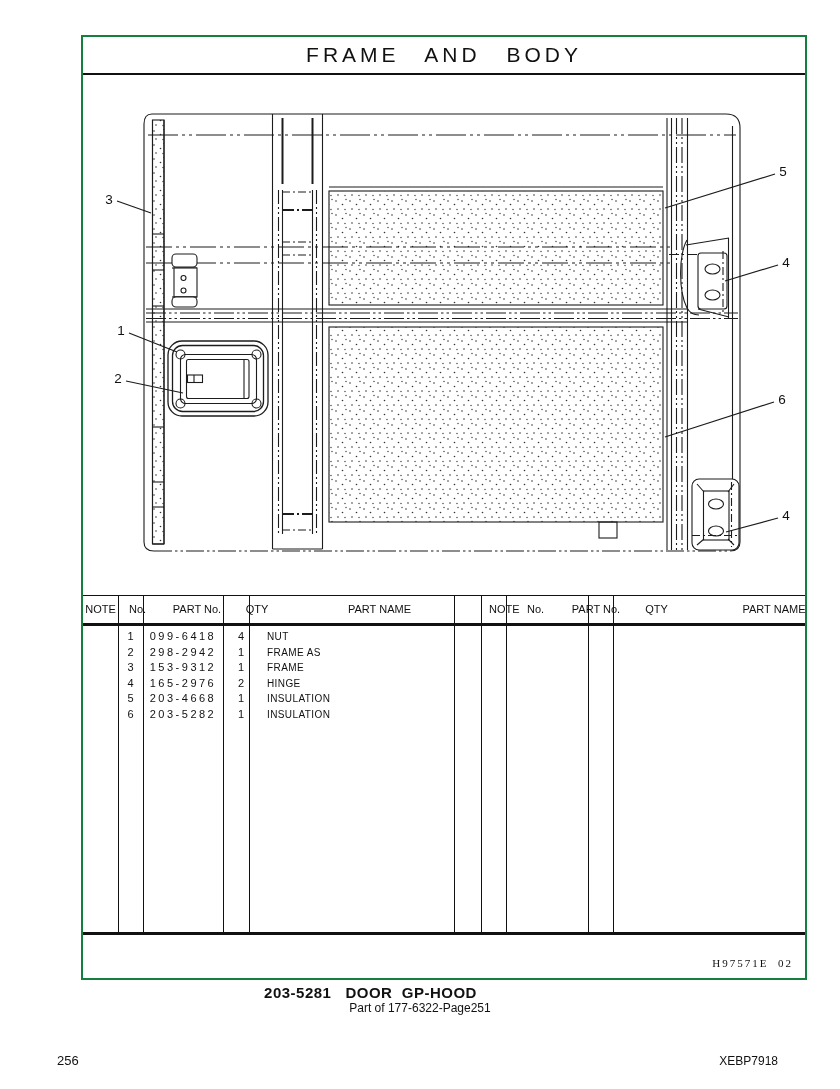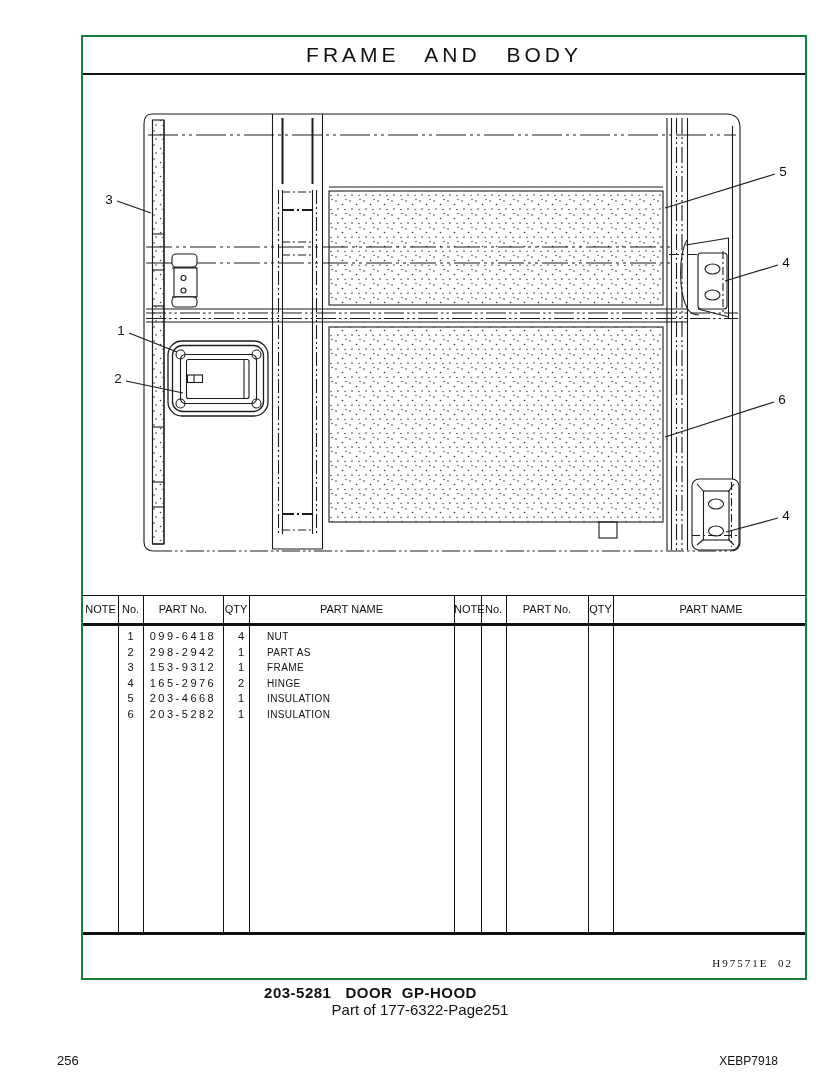--- a/index.html
+++ b/index.html
@@ -3,36 +3,36 @@
 <meta charset="utf-8">
 <style>
   html,body{margin:0;padding:0;background:#fff;}
   body{width:840px;height:1089px;position:relative;font-family:"Liberation Sans",sans-serif;color:#111;}
   .page{position:absolute;left:57px;top:35px;width:726px;height:945px;border:2px solid #15803d;box-sizing:border-box;background:#fff;margin-left:24px;}
   .title-band{position:absolute;left:0;top:0;width:100%;height:38px;border-bottom:2px solid #111;box-sizing:border-box;display:flex;align-items:center;justify-content:center;}
   .title-band .t{font-size:21px;letter-spacing:4px;word-spacing:16px;font-weight:400;}
   .diagram{position:absolute;left:0;top:38px;width:722px;height:520px;}
   
   .tbl-topline{position:absolute;left:0;top:558px;width:100%;height:1px;background:#111;}
-  .tbl-header{position:absolute;left:0;top:558px;width:722px;height:28px;display:grid;grid-template-columns:35px 25px 80px 26px 205px 27px 25px 82px 25px 196px;align-items:center;font-size:11px;}
+  .tbl-header{position:absolute;left:0;top:558px;width:722px;height:28px;display:grid;grid-template-columns:35px 25px 80px 26px 205px 27px 25px 82px 25px 196px;align-items:center;font-size:11px;gap:7px;}
   .tbl-header div{text-align:center;}
   .tbl-hdrline{position:absolute;left:0;top:586px;width:100%;height:3px;background:#111;}
   .tbl-grid{position:absolute;left:0;top:558px;width:722px;height:337px;}
   .vline{position:absolute;top:0;width:1px;height:100%;background:#111;}
   .tbl-rows{position:absolute;left:0;top:592px;width:722px;}
   .row{display:grid;grid-template-columns:35px 25px 80px 26px 205px 27px 25px 82px 25px 196px;height:15.5px;line-height:15.5px;font-size:11px;}
   .row .no{text-align:center;}
   .row .pn{text-align:center;letter-spacing:2.5px;}
   .row .qty{text-align:right;padding-right:5px;}
   .row .name{padding-left:18px;font-size:10px;letter-spacing:0.4px;}
   .tbl-botline{position:absolute;left:0;top:895px;width:100%;height:3px;background:#111;}
   .ref-num{position:absolute;right:12px;top:920px;font-size:11px;letter-spacing:2px;font-family:Liberation Serif, serif;}
   
   .caption-1{position:absolute;left:0;top:984px;width:741px;text-align:center;font-size:15px;font-weight:700;letter-spacing:0.5px;}
-  .caption-2{position:absolute;left:0;top:1001px;width:840px;text-align:center;font-size:15px;}
+  .caption-2{position:absolute;left:0;top:1001px;width:840px;text-align:center;font-size:12px;}
   .page-num{position:absolute;left:57px;top:1053px;font-size:13px;}
   .doc-code{position:absolute;right:62px;top:1054px;font-size:12px;}
   svg text{font-family:"Liberation Sans",sans-serif;}
 </style>
 </head>
 <body>
 
 <div class="page">
 
   <div class="title-band">
@@ -231,21 +231,21 @@
         <div></div>
         <div></div>
         <div></div>
         <div></div>
     </div>
     <div class="row">
       <div></div>
         <div class="no">2</div>
         <div class="pn">298-2942</div>
         <div class="qty">1</div>
-        <div class="name">PART AS</div>
+        <div class="name">FRAME AS</div>
       <div></div>
         <div></div>
         <div></div>
         <div></div>
         <div></div>
     </div>
     <div class="row">
       <div></div>
         <div class="no">3</div>
         <div class="pn">153-9312</div>

